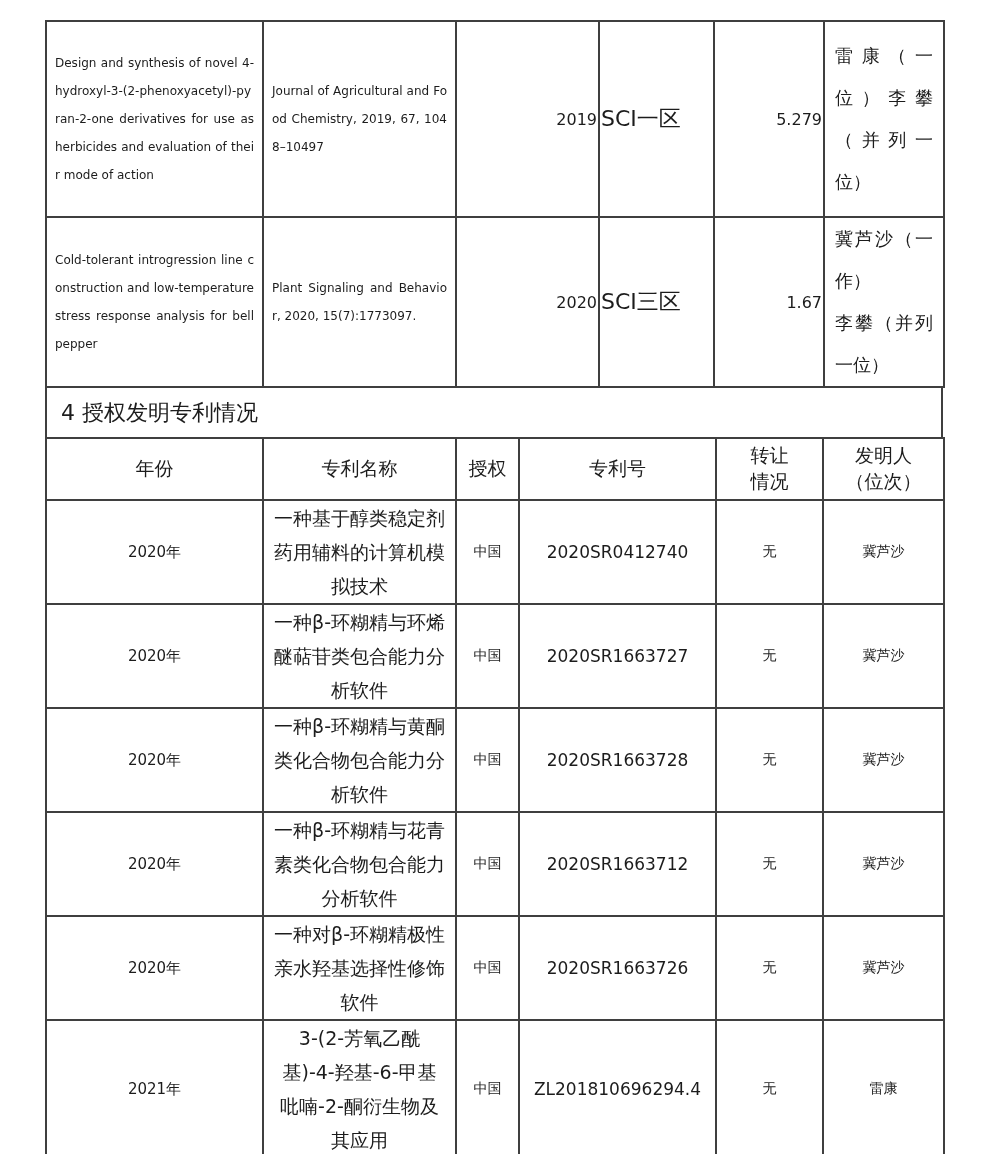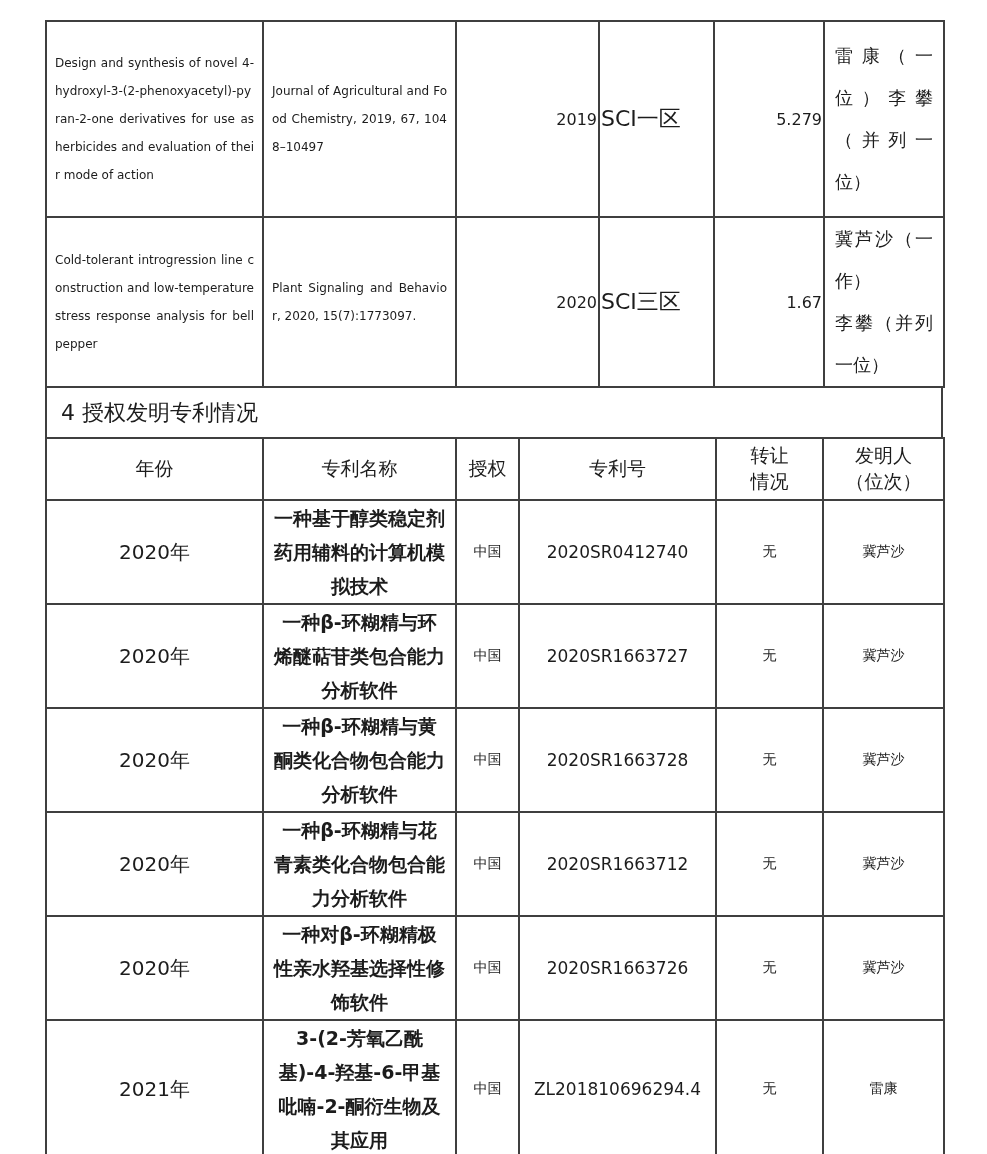--- a/index.html
+++ b/index.html
@@ -73,27 +73,26 @@
     line-height: 1.35;
     white-space: pre-line;
   }
   .p-row td {
     height: 99px;
   }
   .p-year, .p-grant, .p-transfer, .p-inventor {
     text-align: center;
     font-size: 14px;
   }
-  .p-year { font-size: 20px; }
+  .p-year { font-size: 15px; }
   .p-name {
     text-align: center;
     font-size: 19px;
     line-height: 34px;
     padding: 0 10px;
-    font-weight: bold;
   }
   .p-number {
     text-align: center;
     font-size: 17px;
     border-radius: 32px;
   }
 </style>
 </head>
 <body>
 

